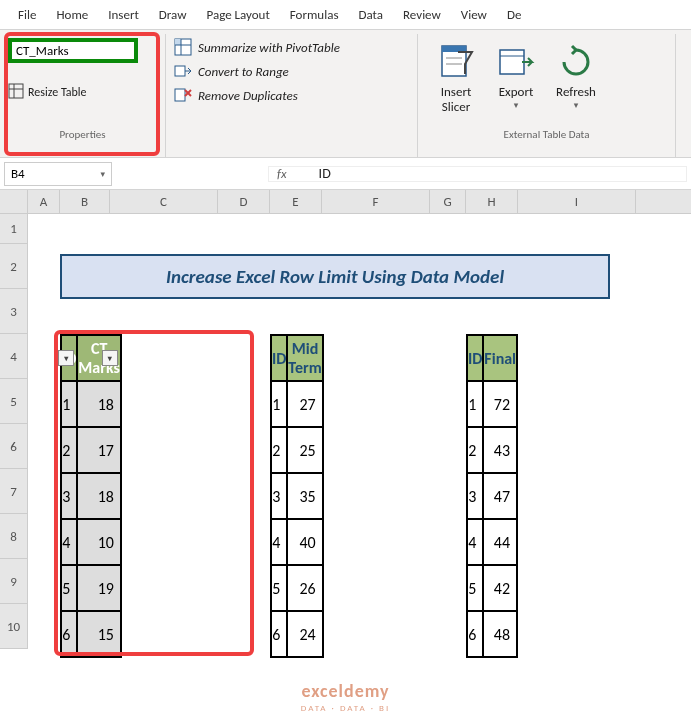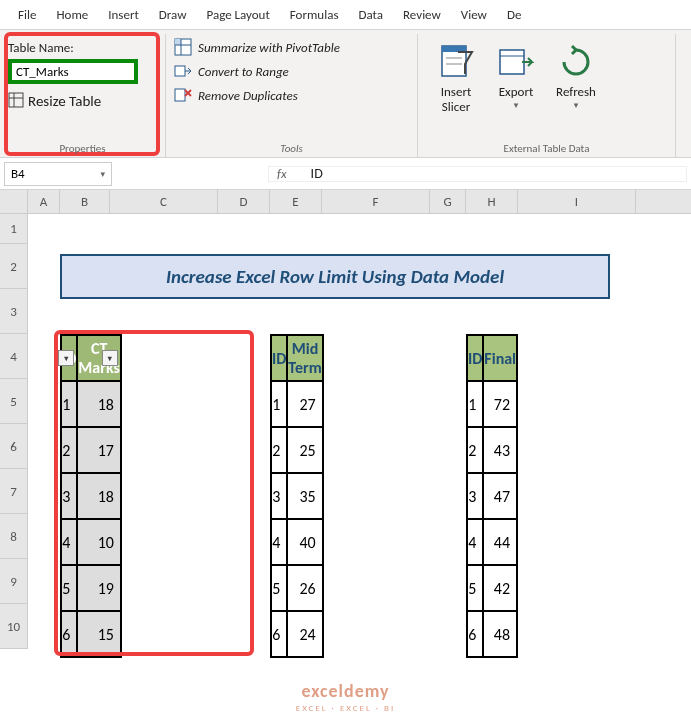--- a/index.html
+++ b/index.html
@@ -4,44 +4,44 @@
 <style>
   * { box-sizing: border-box; margin: 0; padding: 0; font-family: 'Segoe UI', Calibri, sans-serif; }
   body { background: #fff; width: 691px; height: 721px; overflow: hidden; position: relative; }
   
   .ribbon-tabs { background: #fff; border-bottom: 1px solid #d4d4d4; height: 30px; display: flex; align-items: center; padding: 0 8px; }
   .tab { padding: 5px 10px; color: #333; font-size: 13px; cursor: pointer; }
   
   .ribbon-content { background: #f3f2f1; border-bottom: 1px solid #d4d4d4; height: 128px; display: flex; padding: 4px 0 0 0; }
   
   .ribbon-group { padding: 4px 8px; display: flex; flex-direction: column; border-right: 1px solid #d4d4d4; position: relative; }
-  .group-label { position: absolute; bottom: 2px; left: 0; right: 0; text-align: center; font-size: 11px; color: #666; }
+  .group-label { position: absolute; bottom: 16px; left: 0; right: 0; text-align: center; font-size: 11px; color: #666; }
   
   .properties-group { width: 166px; }
   .tools-group { width: 252px; font-style: italic; }
   .extdata-group { width: 258px; }
   
   .red-highlight { border: 4px solid #ef3e3e; border-radius: 6px; position: absolute; }
   
   .tablename-label { font-size: 13px; color: #222; margin-bottom: 4px; margin-top: 2px; }
   .tablename-input { border: 4px solid #0a8a0a; width: 130px; padding: 1px 4px; font-size: 13px; background: #fff; }
-  .resize-btn { display: flex; align-items: flex-start; margin-top: 8px; font-size: 15px; color: #222; cursor: pointer; }
+  .resize-btn { display: flex; align-items: flex-end; margin-top: 20px; font-size: 12px; color: #222; cursor: pointer; }
   .resize-btn svg { width: 16px; height: 16px; margin-right: 4px; }
   
   .tool-item { display: flex; align-items: center; font-size: 13px; color: #222; margin-bottom: 6px; cursor: pointer; }
   .tool-item svg { width: 18px; height: 18px; margin-right: 6px; }
   
   .big-btn { display: flex; flex-direction: column; align-items: center; padding: 4px 10px; font-size: 13px; color: #222; cursor: pointer; }
   .big-btn svg { width: 40px; height: 40px; margin-bottom: 2px; }
   .big-btn .chev { font-size: 9px; color: #666; }
   
   .formula-bar { height: 32px; border-bottom: 1px solid #d4d4d4; display: flex; align-items: center; padding: 0 4px; background: #fff; }
   .name-box { border: 1px solid #ccc; width: 108px; height: 24px; padding: 0 6px; font-size: 13px; display: flex; align-items: center; justify-content: space-between; margin-right: 18px;}
   .name-box .dd { font-size: 9px; color: #666; }
-  .fx-area { display: flex; align-items: center; gap: 8px; flex: 1; border: 1px solid #eee; height: 16px; padding: 0 8px; margin-left: 138px;}
+  .fx-area { display: flex; align-items: center; gap: 16px; flex: 1; border: 1px solid #eee; height: 16px; padding: 0 8px; margin-left: 138px;}
   .fx-label { font-style: italic; color: #666; font-size: 13px; }
   .fx-val { font-size: 14px; color: #222; margin-left: 16px;}
   
   .col-headers { display: flex; background: #e6e6e6; height: 24px; border-bottom: 1px solid #ccc; }
   .corner { width: 28px; border-right: 1px solid #ccc; background: #e6e6e6; }
   .col-h { border-right: 1px solid #ccc; display: flex; align-items: center; justify-content: center; font-size: 13px; color: #555; }
   .row-h { width: 28px; height: 45px; border-right: 1px solid #ccc; border-bottom: 1px solid #ccc; display: flex; align-items: center; justify-content: center; font-size: 13px; color: #555; background: #e6e6e6; }
   
   .col-A { width: 32px; } .col-B { width: 50px; } .col-C { width: 108px; } .col-D { width: 52px; }
   .col-E { width: 52px; } .col-F { width: 108px; } .col-G { width: 36px; } .col-H { width: 52px; } .col-I { width: 118px; }
@@ -77,21 +77,20 @@
   <div class="tab">Formulas</div>
   <div class="tab">Data</div>
   <div class="tab">Review</div>
   <div class="tab">View</div>
   <div class="tab">De</div>
 </div>
 
 <div class="ribbon-content">
   <div class="ribbon-group properties-group">
     <div class="red-highlight" style="top:-2px;left:4px;width:156px;height:124px;"></div>
-    <div class="tablename-label">Table Name:</div>
     <input class="tablename-input" value="CT_Marks" style="">
     <div class="resize-btn">
       <svg viewBox="0 0 16 16">
           <rect x="1" y="1" width="14" height="14" fill="none" stroke="#444"></rect>
           <line x1="1" y1="6" x2="15" y2="6" stroke="#444"></line>
           <line x1="6" y1="1" x2="6" y2="15" stroke="#444"></line>
         </svg>
       <span>Resize Table</span>
     </div>
     <div class="group-label">Properties</div>
@@ -115,21 +114,20 @@
       <span>Convert to Range</span>
     </div>
     <div class="tool-item">
       <svg viewBox="0 0 18 18">
           <rect x="1" y="3" width="10" height="12" fill="#fff" stroke="#2a5a8a"></rect>
           <line x1="11" y1="4" x2="17" y2="10" stroke="#d04040" stroke-width="2"></line>
           <line x1="17" y1="4" x2="11" y2="10" stroke="#d04040" stroke-width="2"></line>
         </svg>
       <span>Remove Duplicates</span>
     </div>
-    <div class="group-label">Tools</div>
   </div>
 
   <div class="ribbon-group extdata-group" style="display:flex;flex-direction:row;">
     <div class="big-btn">
       <svg viewBox="0 0 40 40">
           <rect x="6" y="4" width="24" height="30" fill="#fff" stroke="#2a5a8a" stroke-width="1.5"></rect>
           <rect x="6" y="4" width="24" height="6" fill="#3a76b0"></rect>
           <line x1="10" y1="16" x2="26" y2="16" stroke="#888"></line>
           <line x1="10" y1="22" x2="26" y2="22" stroke="#888"></line>
           <path d="M22 10 L36 10 L29 22 L29 32" fill="none" stroke="#444" stroke-width="2"></path>
@@ -297,14 +295,14 @@
             <td>6</td>
             <td>48</td>
           </tr>
     </tbody>
       </table>
   </div>
 </div>
 
 <div class="watermark">
   <div class="top">exceldemy</div>
-  <div class="bot">EXCEL · EXCEL · BI</div>
+  <div class="bot">DATA · DATA · BI</div>
 </div>
 
 </body></html>

